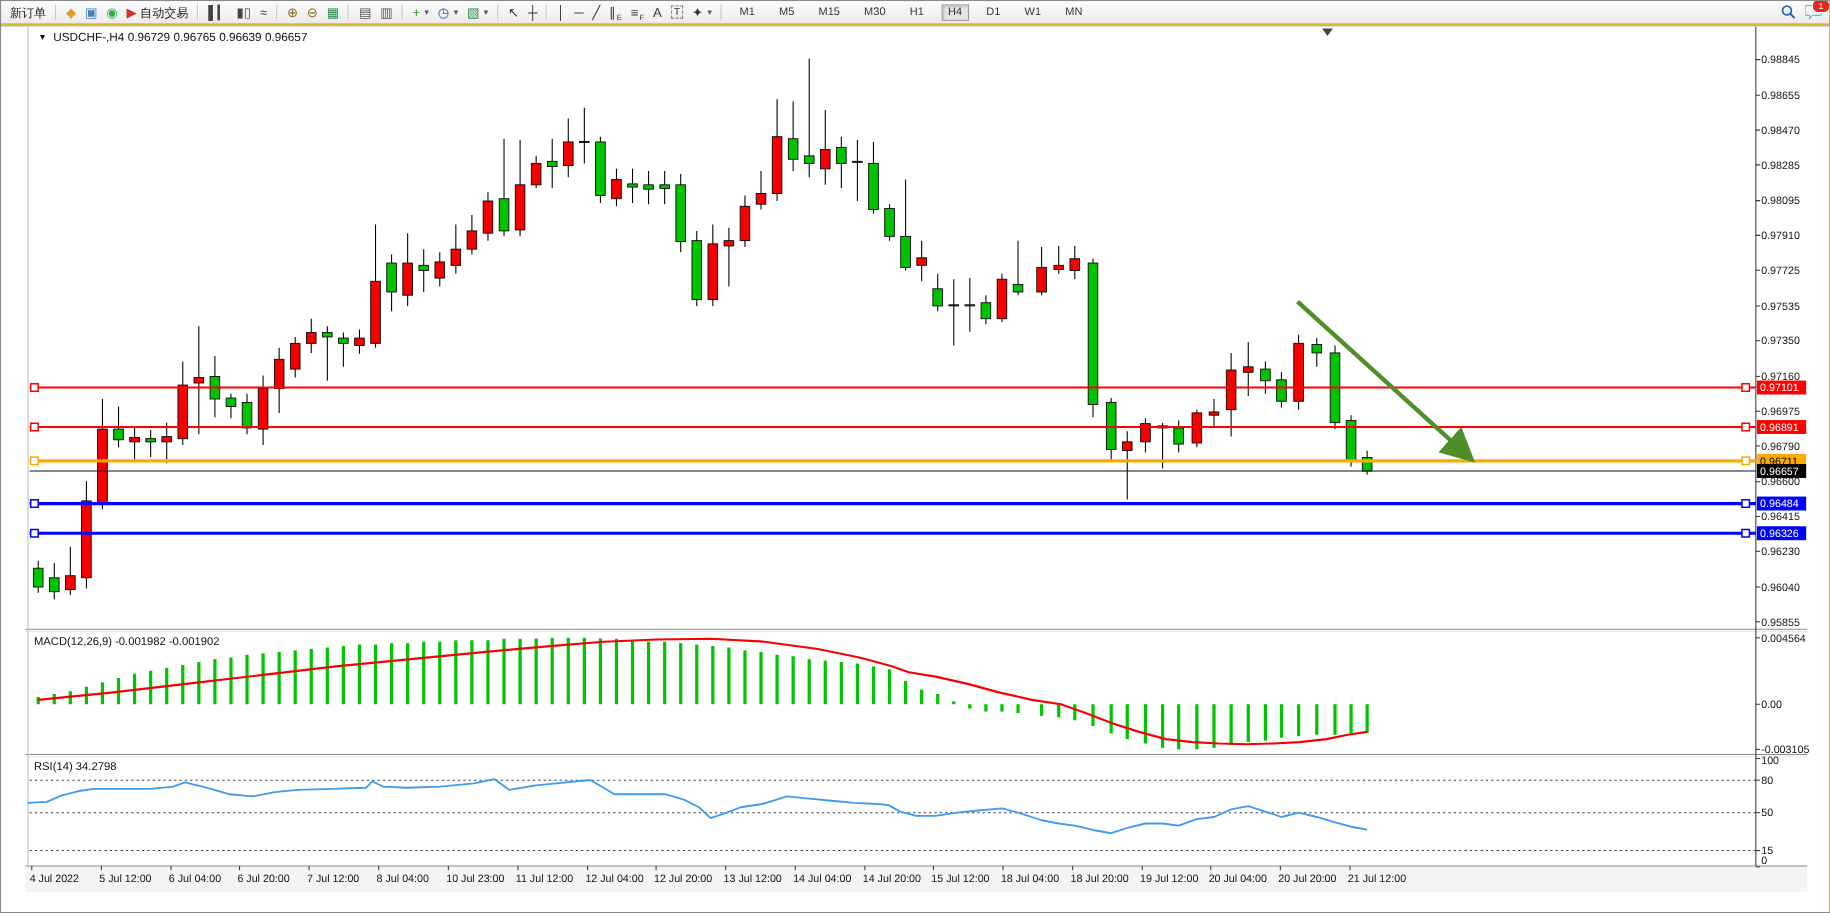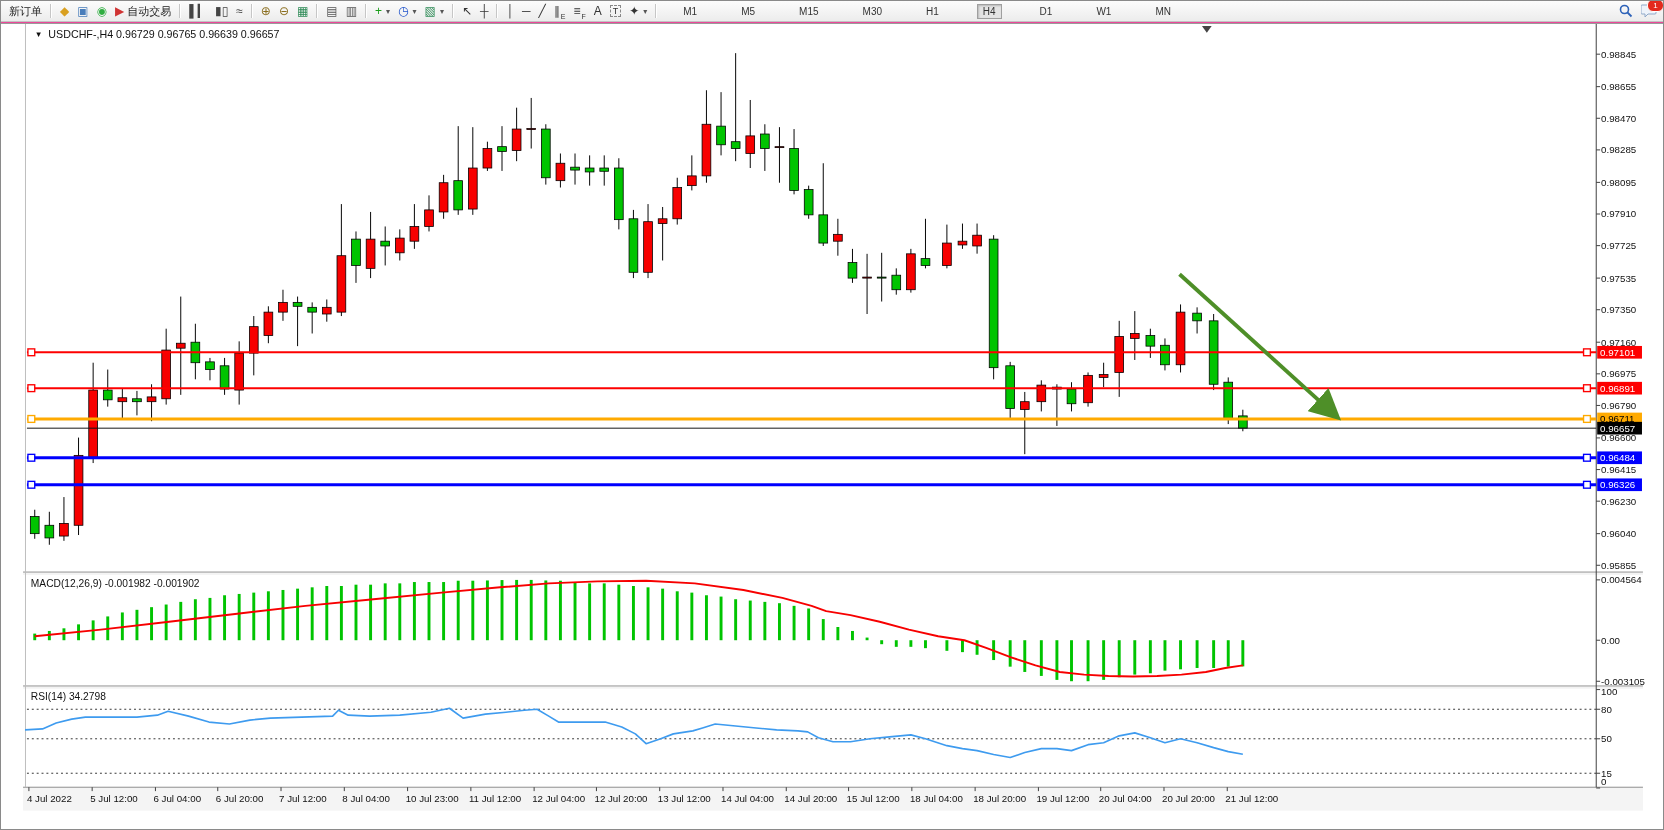--- a/index.html
+++ b/index.html
@@ -1,28 +1,28 @@
 <!DOCTYPE html>
 <html><head>
 <meta charset="utf-8">
 <style>
   html,body{margin:0;padding:0;background:#d8d8d8;}
-  .app{position:relative;width:1664px;height:830px;background:#ec4899;overflow:hidden;
+  .app{position:relative;width:1664px;height:830px;background:#eab308;overflow:hidden;
        font-family:"Liberation Sans","DejaVu Sans",sans-serif;border:1px solid #8a8a8a;box-sizing:border-box;}
   .toolbar{position:absolute;top:0;left:0;width:1664px;height:21px;display:flex;align-items:center;
            padding:0 4px;box-sizing:border-box;background:linear-gradient(#fcfcfc,#ececec);
            border-bottom:1px solid #c3c3c3;z-index:5;}
   .tb-btn{height:17px;display:flex;align-items:center;gap:3px;padding:0 3px;font-size:11px;color:#222;
           border:1px solid transparent;border-radius:2px;cursor:default;white-space:nowrap;}
   .tb-glyph{font-size:12px;line-height:1;}
   .tb-sub{font-size:7px;margin-left:-2px;align-self:flex-end;color:#333;}
   .tb-caret{font-size:8px;color:#555;margin-left:1px;}
   .tb-sep{width:1px;height:14px;background:#c6c6c6;border-right:1px solid #fff;margin:0 4px;}
   .tb-box{border:1px dashed #888;padding:0 2px;font-size:9px;line-height:10px;}
-  .tf-btn{font-size:10px;color:#333;padding:1px 5px;border:1px solid transparent;margin:0 16px;}
+  .tf-btn{font-size:10px;color:#333;padding:1px 5px;border:1px solid transparent;margin:0 5px;}
   .tf-btn.active{background:#e4e4e4;border:1px solid #9f9f9f;box-shadow:inset 1px 1px 2px rgba(0,0,0,.2);}
   .tb-right{margin-left:auto;display:flex;align-items:center;gap:8px;padding-right:4px;}
   .chat-wrap{position:relative;}
   .badge{position:absolute;top:-5px;right:-7px;min-width:11px;height:11px;background:#e22a1d;color:#fff;
          border-radius:6px;font-size:8px;line-height:11px;text-align:center;padding:0 2px;border:1px solid #fff;}
   .chart-host{position:absolute;top:22px;left:0;width:1664px;height:808px;background:#fff;
               border-top:1px solid #9a9a9a;box-sizing:border-box;}
   svg{display:block;}
   text{font-family:"Liberation Sans","DejaVu Sans",sans-serif;}
 </style>

